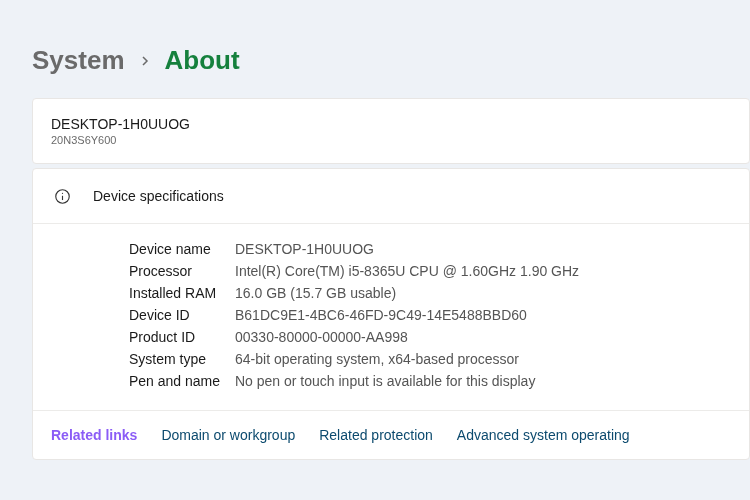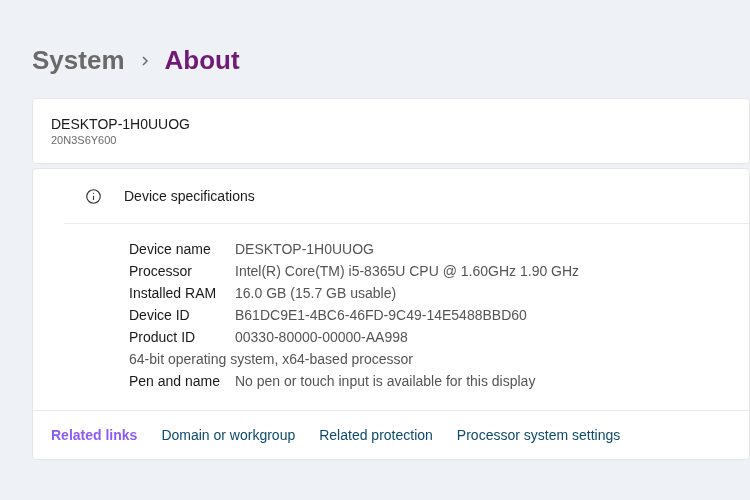--- a/index.html
+++ b/index.html
@@ -32,21 +32,21 @@
       display: inline-flex;
       align-items: center;
     }
     .breadcrumb-chevron svg {
       width: 12px;
       height: 12px;
     }
     .breadcrumb-current {
       font-size: 26px;
       font-weight: 600;
-      color: #701a75;
+      color: #15803d;
     }
     .card {
       background: #ffffff;
       border: 1px solid #e8e6e4;
       border-radius: 4px;
       margin-bottom: 4px;
       margin-left: 0;
     }
     .computer-card {
       padding: 16px 18px;
@@ -63,21 +63,20 @@
     }
     .specs-card {
       padding: 0;
     }
     .specs-header {
       display: flex;
       align-items: center;
       gap: 22px;
       padding: 18px 18px 18px 18px;
       border-bottom: 1px solid #ecebe9;
-      margin-left: 31px;
     }
     .info-icon {
       display: inline-flex;
       align-items: center;
       justify-content: center;
       width: 18px;
       height: 18px;
       margin-left: 2px;
     }
     .info-icon svg {
@@ -171,28 +170,29 @@
       </div>
       <div class="spec-row">
         <span class="spec-label">Device ID</span>
         <span class="spec-value">B61DC9E1-4BC6-46FD-9C49-14E5488BBD60</span>
       </div>
       <div class="spec-row">
         <span class="spec-label">Product ID</span>
         <span class="spec-value">00330-80000-00000-AA998</span>
       </div>
       <div class="spec-row">
+        <span class="spec-label">System type</span>
         <span class="spec-value">64-bit operating system, x64-based processor</span>
       </div>
       <div class="spec-row">
         <span class="spec-label">Pen and name</span>
         <span class="spec-value">No pen or touch input is available for this display</span>
       </div>
     </div>
 
     <div class="related-row">
       <span class="related-label">Related links</span>
       <a class="related-link">Domain or workgroup</a>
       <a class="related-link">Related protection</a>
-      <a class="related-link">Processor system settings</a>
+      <a class="related-link">Advanced system operating</a>
     </div>
   </div>
 </div>
 
 </body></html>

